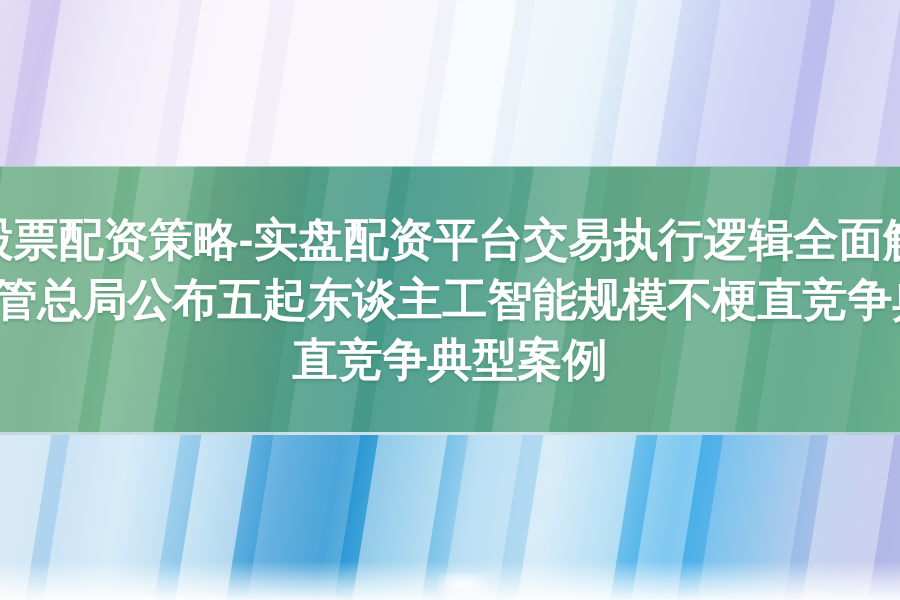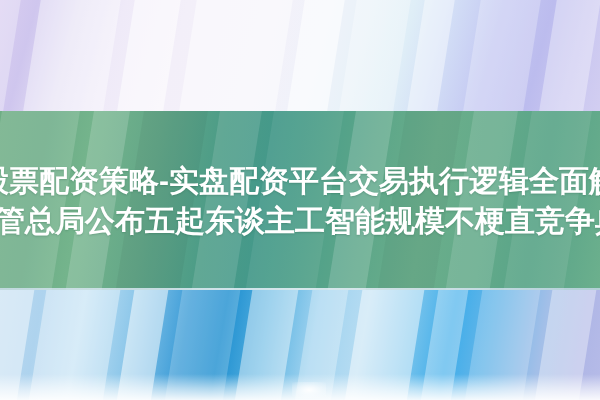--- a/index.html
+++ b/index.html
@@ -217,20 +217,21 @@
       <div class="st" style="left:408px; width:38px;  background:rgba(255,255,255,0.16);"></div>
       <div class="st" style="left:458px; width:56px;  background:rgba(0,0,0,0.035);"></div>
       <div class="st" style="left:526px; width:44px;  background:rgba(255,255,255,0.13);"></div>
       <div class="st" style="left:584px; width:60px;  background:rgba(255,255,255,0.09);"></div>
     </div>
   </div>
 
   <div class="headline">
     <div class="ln ln-1">股票配资策略-实盘配资平台交易执行逻辑全面解</div>
     <div class="ln ln-2">阛监管总局公布五起东谈主工智能规模不梗直竞争典型</div>
+    <div class="ln ln-3">直竞争典型案例</div>
   </div>
 
   <div class="seam"></div>
 
   <div class="band-bot">
     <div class="streaks">
 
       <div class="st" style="left:48px;  width:40px;  background:rgba(255,255,255,0.46);"></div>
       <div class="st" style="left:100px; width:74px;  background:rgba(255,255,255,0.38);"></div>
       <div class="st" style="left:188px; width:34px;  background:rgba(255,255,255,0.52);"></div>

